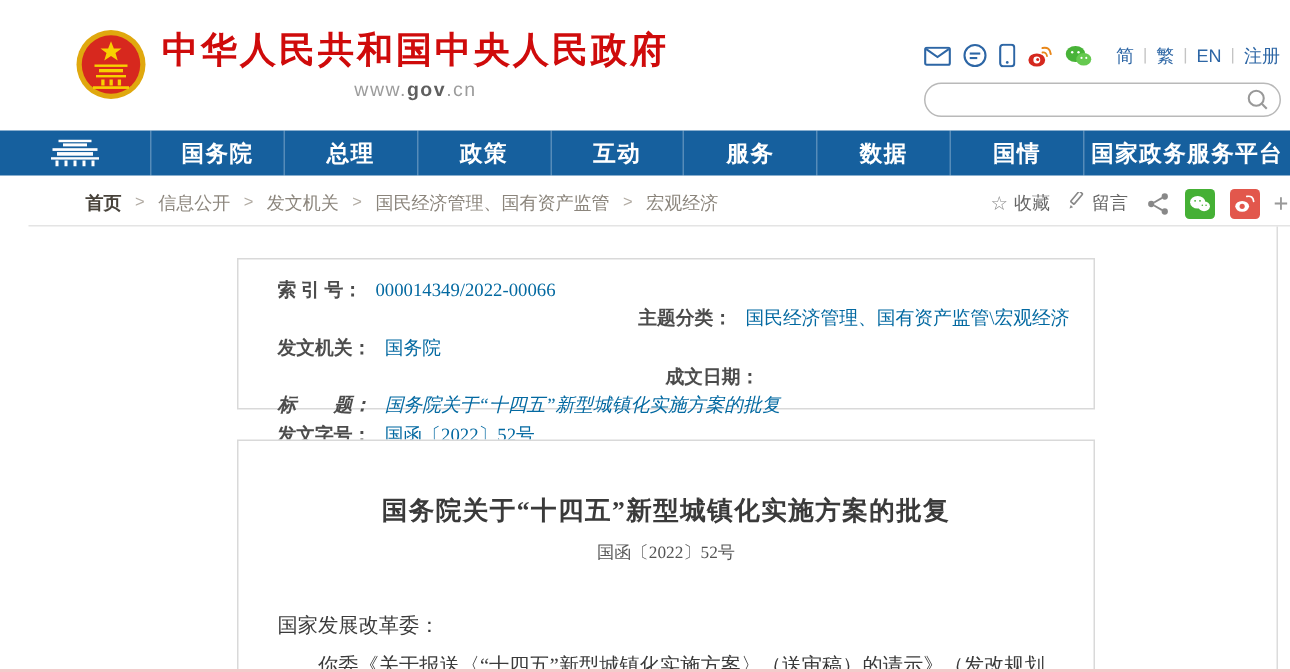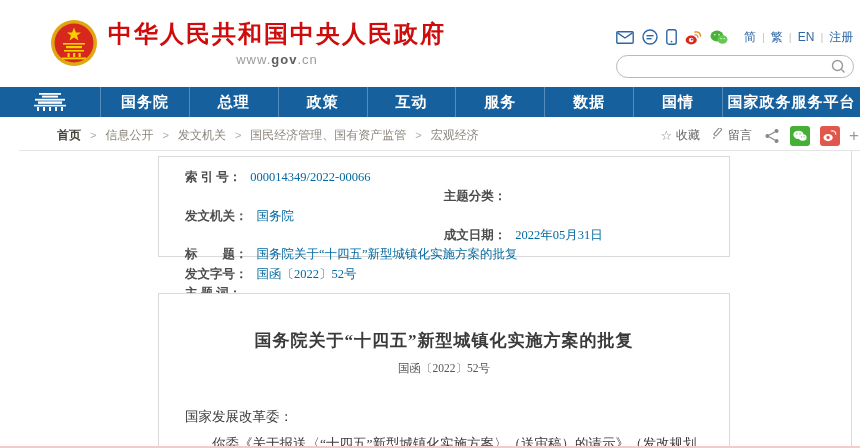--- a/index.html
+++ b/index.html
@@ -43,28 +43,28 @@
   .crumb-sep { color:#b3ada5; margin:0 9px; font-size:11px; }
   .crumb-actions { position:absolute; right:12px; top:0; height:31px; display:flex; align-items:center; color:#777; }
   .action { display:inline-flex; align-items:center; margin-left:12px; cursor:pointer; font-size:12px; color:#666; }
   .action .glyph { margin-right:4px; font-size:13px; color:#888; }
   .sq-icon { width:20px; height:20px; border-radius:3px; display:inline-flex; align-items:center; justify-content:center; margin-left:10px; cursor:pointer; }
   .plus { font-size:17px; color:#999; margin-left:9px; cursor:pointer; line-height:1; }
 
   .content-edge { position:absolute; left:851px; top:151px; width:1px; height:297px; background:#dcdcdc; }
 
   
-  .meta-box { position:absolute; left:158px; top:156px; width:572px; height:101px;
+  .meta-box { position:absolute; left:158px; top:172px; width:572px; height:101px;
               border:1px solid #d9d9d9; background:#fff;
               font-family:"Liberation Serif", serif; font-size:12.5px;
               padding:11px 16px 0 26px; }
   .m-row { display:flex; line-height:19.5px; }
   .m-left { width:49%; display:flex; }
   .m-right { flex:1; display:flex;margin-top:19px; }
-  .m-full { width:100%; display:flex; }
+  .m-full { width:100%; display:flex;font-style:italic; }
   .m-label { font-weight:bold; color:#4c4c4c; margin-right:9px; white-space:nowrap; }
   .m-value { color:#0369a1; white-space:nowrap; }
 
   
   .doc-box { position:absolute; left:158px; top:293px; width:572px; height:400px;
              border:1px solid #d9d9d9; background:#fff;
              font-family:"Liberation Serif", serif; padding:35px 26px 0 26px; }
   .doc-title { text-align:center; font-size:17px; font-weight:bold; color:#3a3a3a; letter-spacing:1px; }
   .doc-number { text-align:center; font-size:11.5px; color:#555; margin-top:9px; }
   .doc-body { margin-top:27px; font-size:13.5px; line-height:27px; color:#3a3a3a; }
@@ -245,30 +245,30 @@
   <div class="content-edge"></div>
 
   <div class="meta-box">
     <div class="m-row">
       <div class="m-left">
         <span class="m-label">索 引 号：</span>
         <span class="m-value">000014349/2022-00066</span>
       </div>
       <div class="m-right">
         <span class="m-label">主题分类：</span>
+        <span class="m-value">国民经济管理、国有资产监管\宏观经济</span>
       </div>
     </div>
     <div class="m-row">
       <div class="m-left">
         <span class="m-label">发文机关：</span>
         <span class="m-value">国务院</span>
       </div>
       <div class="m-right">
         <span class="m-label">成文日期：</span>
-        <span class="m-value">2022年05月31日</span>
       </div>
     </div>
     <div class="m-row">
       <div class="m-full">
         <span class="m-label">标　　题：</span>
         <span class="m-value">国务院关于“十四五”新型城镇化实施方案的批复</span>
       </div>
     </div>
     <div class="m-row">
       <div class="m-left">

